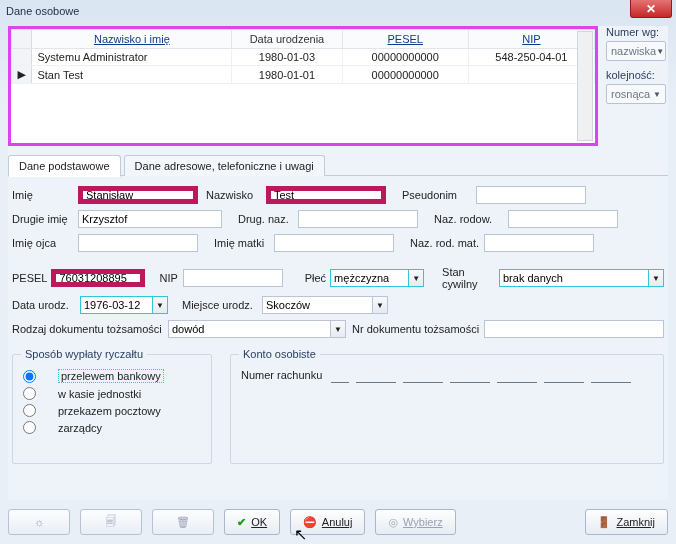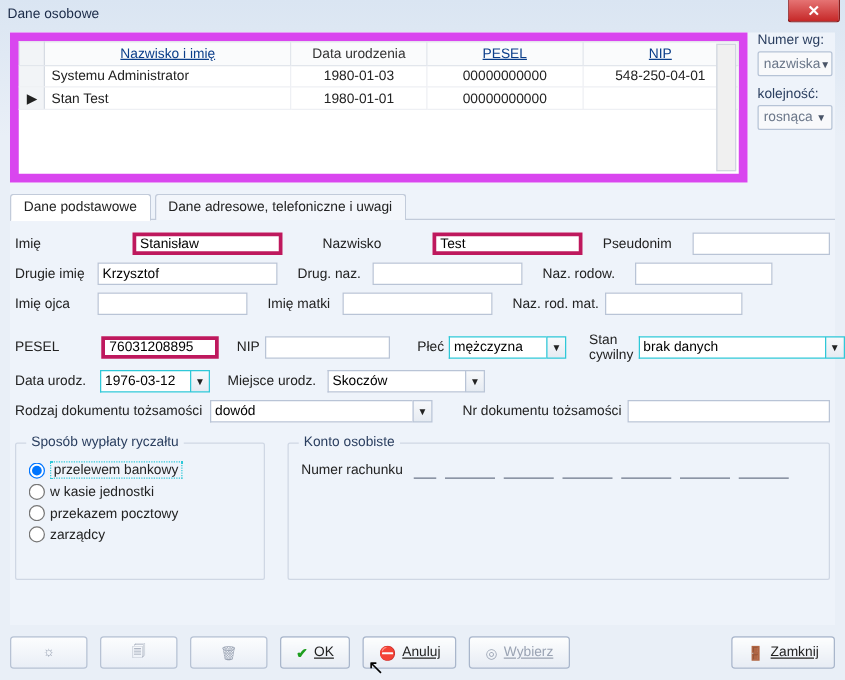--- a/index.html
+++ b/index.html
@@ -41,21 +41,21 @@
   .content {
     position: absolute;
     top: 26px; left: 8px; right: 8px; bottom: 44px;
     background: #eef3fa;
   }
   
   .grid-panel {
     position: absolute;
     top: 0; left: 0;
     width: 590px; height: 120px;
-    border: 7px solid #d946ef;
+    border: 3px solid #d946ef;
     background: #fff;
   }
   .grid-table {
     width: 100%;
     border-collapse: collapse;
     font-size: 11px;
   }
   .grid-table th {
     background: #fafbfc;
     border: 1px solid #e2e6ec;
@@ -127,21 +127,21 @@
   .row { display: flex; align-items: center; margin-bottom: 6px; gap: 4px; }
   .lbl { display: inline-block; text-align: left; }
   .fld {
     height: 18px;
     border: 1px solid #b9c4d6;
     background: #fff;
     padding: 1px 3px;
     font-size: 11px;
     font-family: inherit;
   }
-  .fld.hl { border: 3px solid #be185d; margin-left: 30px; }
+  .fld.hl { border: 5px solid #be185d; }
   .combo {
     display: flex; align-items: stretch;
   }
   .combo .fld { border-right: none; }
   .combo .btn {
     width: 16px;
     border: 1px solid #b9c4d6;
     background: linear-gradient(#f8f9fb,#e6ebf2);
     display: flex; align-items: center; justify-content: center;
     font-size: 8px;
@@ -156,21 +156,21 @@
     position: relative;
   }
   .fieldset .legend {
     position: absolute;
     top: -7px; left: 8px;
     background: #eef3fa;
     padding: 0 4px;
     font-size: 11px;
     color: #2a3e5f;
   }
-  .radio-row { display: flex; align-items: center; gap: 4px; margin: 4px 0; }
+  .radio-row { display: flex; align-items: center; gap: 22px; margin: 4px 0; }
   .radio-row input { margin: 0; }
   .radio-row.hl label { border: 1px dotted #2fc8d8; padding: 0 2px; }
   
   .bottom-bar {
     position: absolute;
     left: 8px; right: 8px; bottom: 6px;
     height: 32px;
     display: flex; align-items: center;
     gap: 10px;
   }
@@ -268,21 +268,21 @@
     <div class="tabs">
       <span class="tab active">Dane podstawowe</span>
       <span class="tab">Dane adresowe, telefoniczne i uwagi</span>
     </div>
 
     <div class="form-area">
 
       <div class="row">
         <span class="lbl" style="width:62px">Imię</span>
         <input class="fld hl" style="width: 120px;" value="Stanisław">
-        <span class="lbl" style="width:56px;margin-left:28px">Nazwisko</span>
+        <span class="lbl" style="width:56px;margin-left:4px">Nazwisko</span>
         <input class="fld hl" style="width: 120px;" value="Test">
         <span class="lbl" style="width:70px;margin-left:12px">Pseudonim</span>
         <input class="fld" style="width: 110px;" value="">
       </div>
 
       <div class="row">
         <span class="lbl" style="width:62px">Drugie imię</span>
         <input class="fld" style="width: 144px;" value="Krzysztof">
         <span class="lbl" style="width:56px;margin-left:12px">Drug. naz.</span>
         <input class="fld" style="width: 120px;" value="">
@@ -330,21 +330,21 @@
           <div class="btn">▼</div>
         </div>
       </div>
 
       <div class="row">
         <span class="lbl" style="width:152px">Rodzaj dokumentu tożsamości</span>
         <div class="combo" style="width:180px">
           <input class="fld" style="width: 162px;" value="dowód">
           <div class="btn">▼</div>
         </div>
-        <span class="lbl" style="width:128px;margin-left:18px">Nr dokumentu tożsamości</span>
+        <span class="lbl" style="width:128px;margin-left:0">Nr dokumentu tożsamości</span>
         <input class="fld" style="flex: 1 1 0%;" value="">
       </div>
 
       <div style="height:10px"></div>
 
       <div class="row" style="align-items:flex-start;gap:18px">
         <div class="fieldset" style="width:200px;height:110px">
           <div class="legend">Sposób wypłaty ryczałtu</div>
           <div class="radio-row hl">
             <input type="radio" name="ry" checked="" style="">

